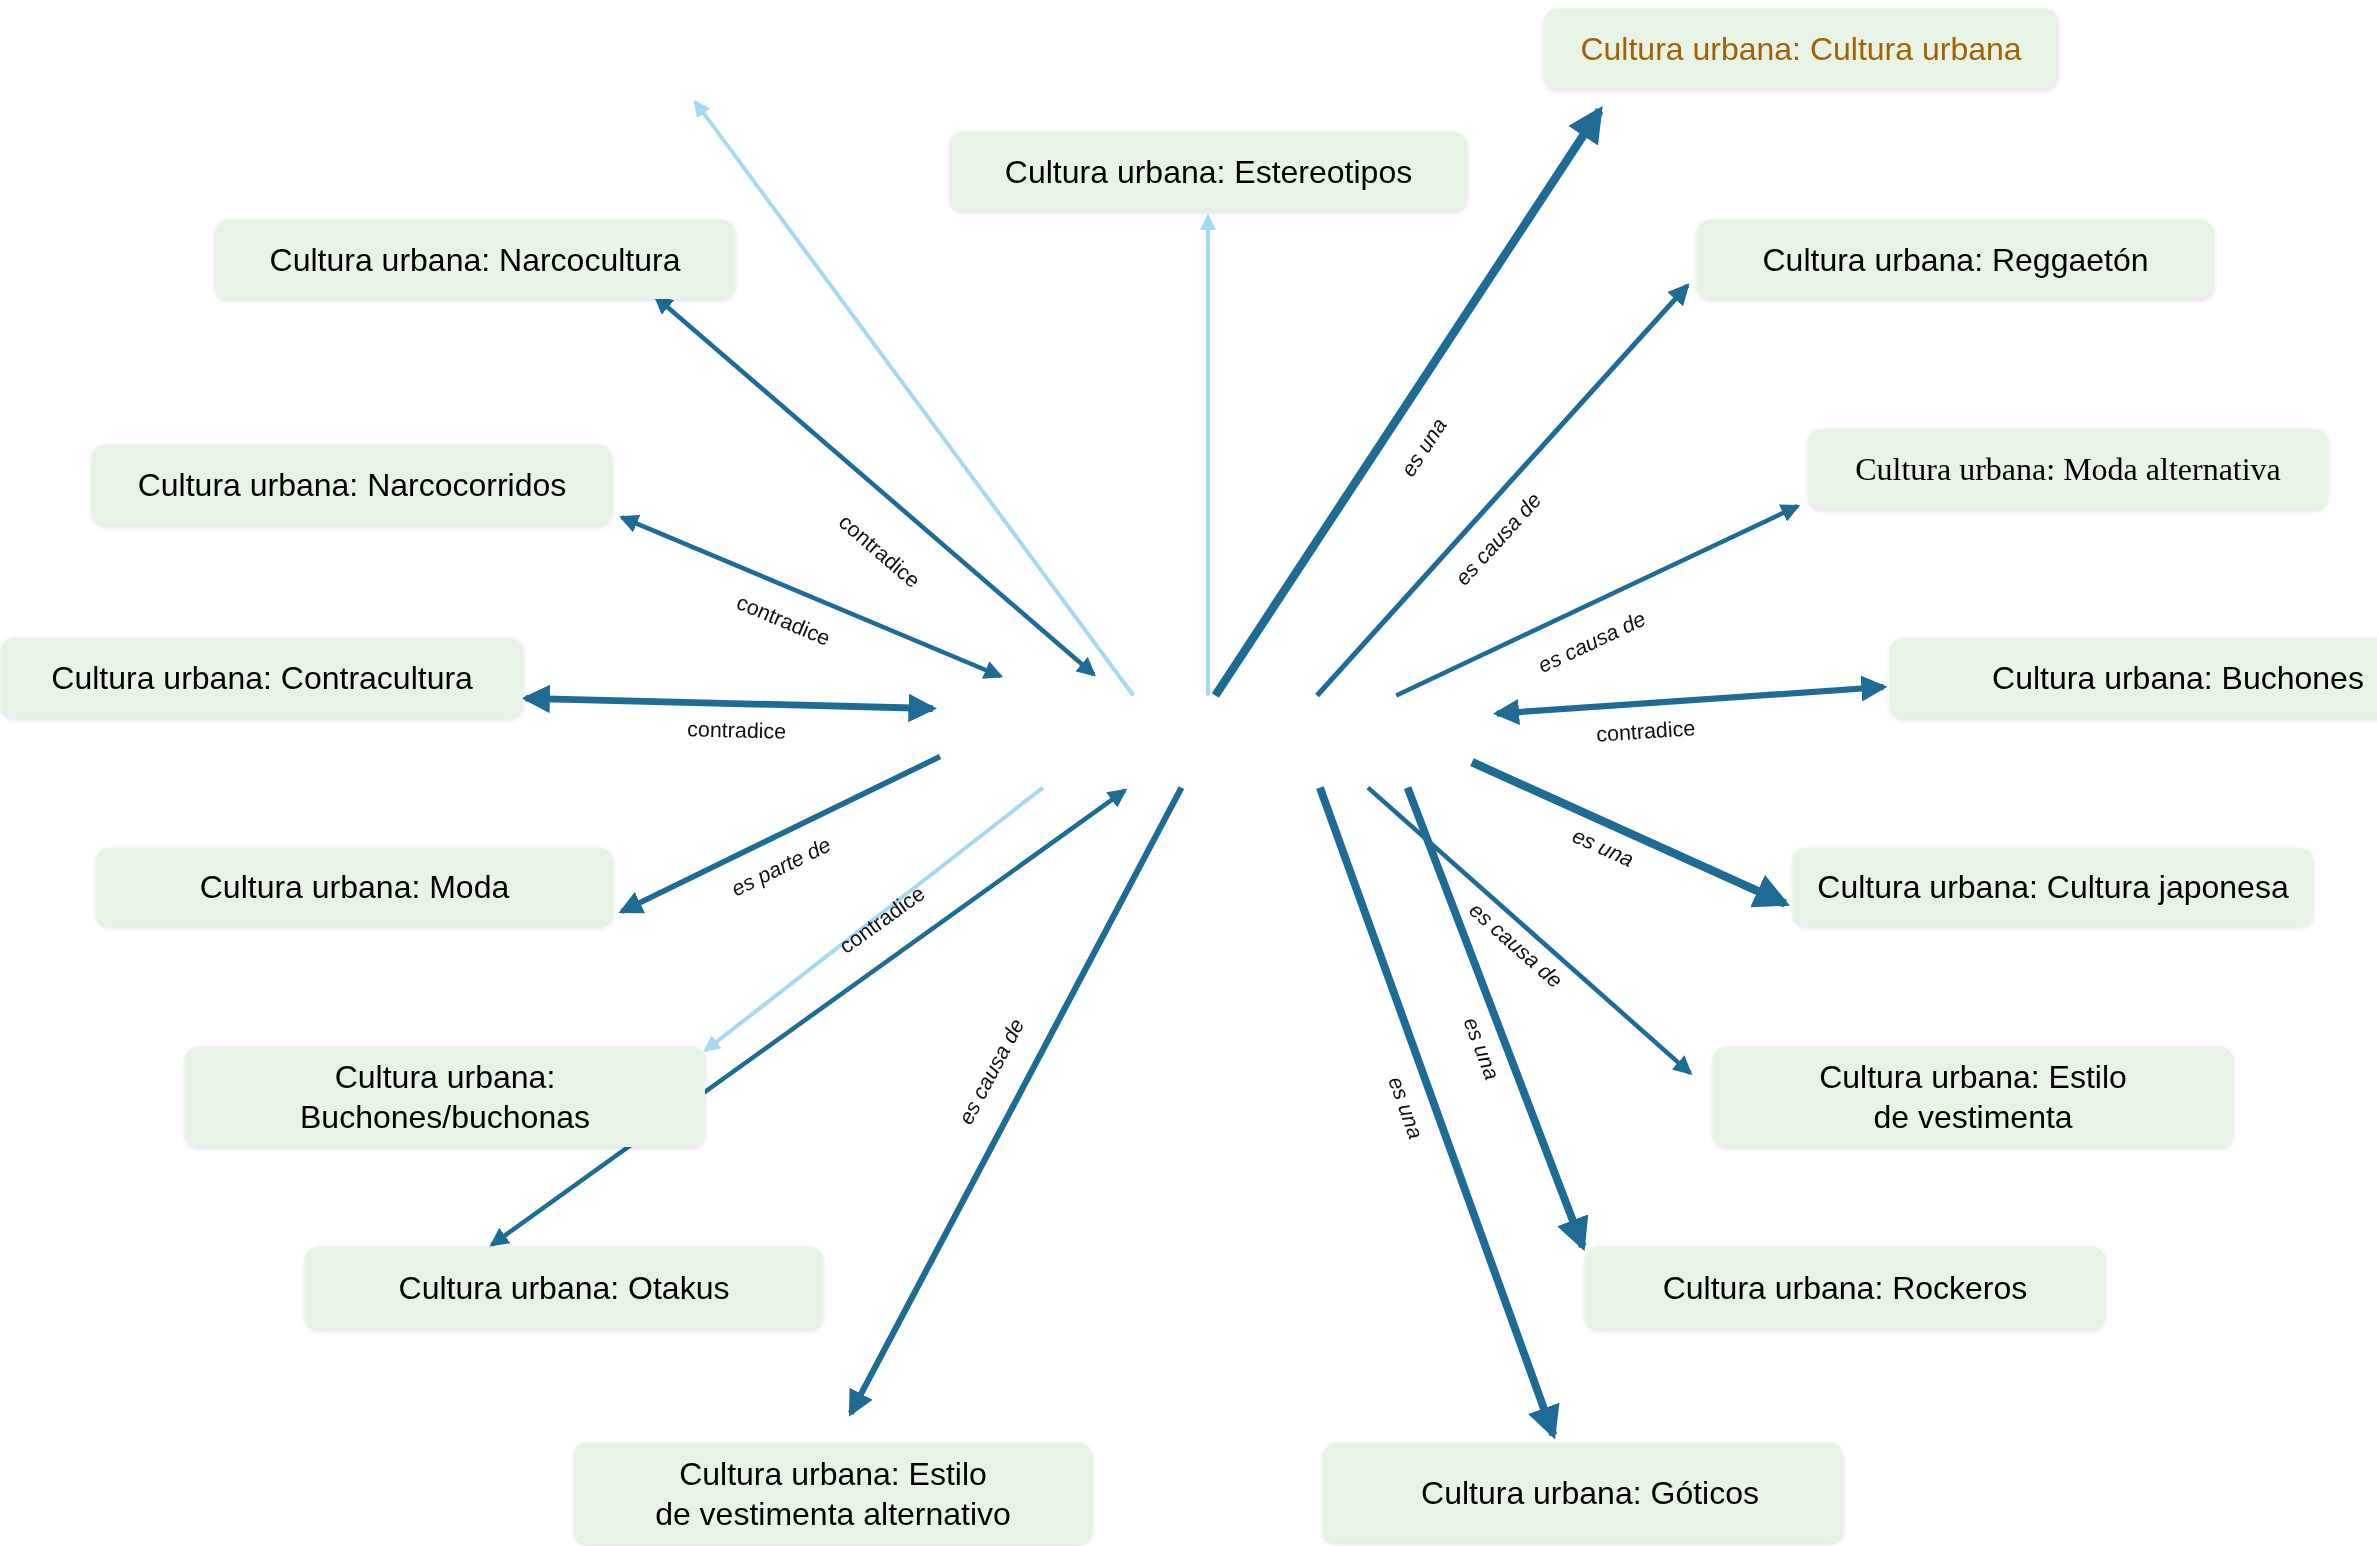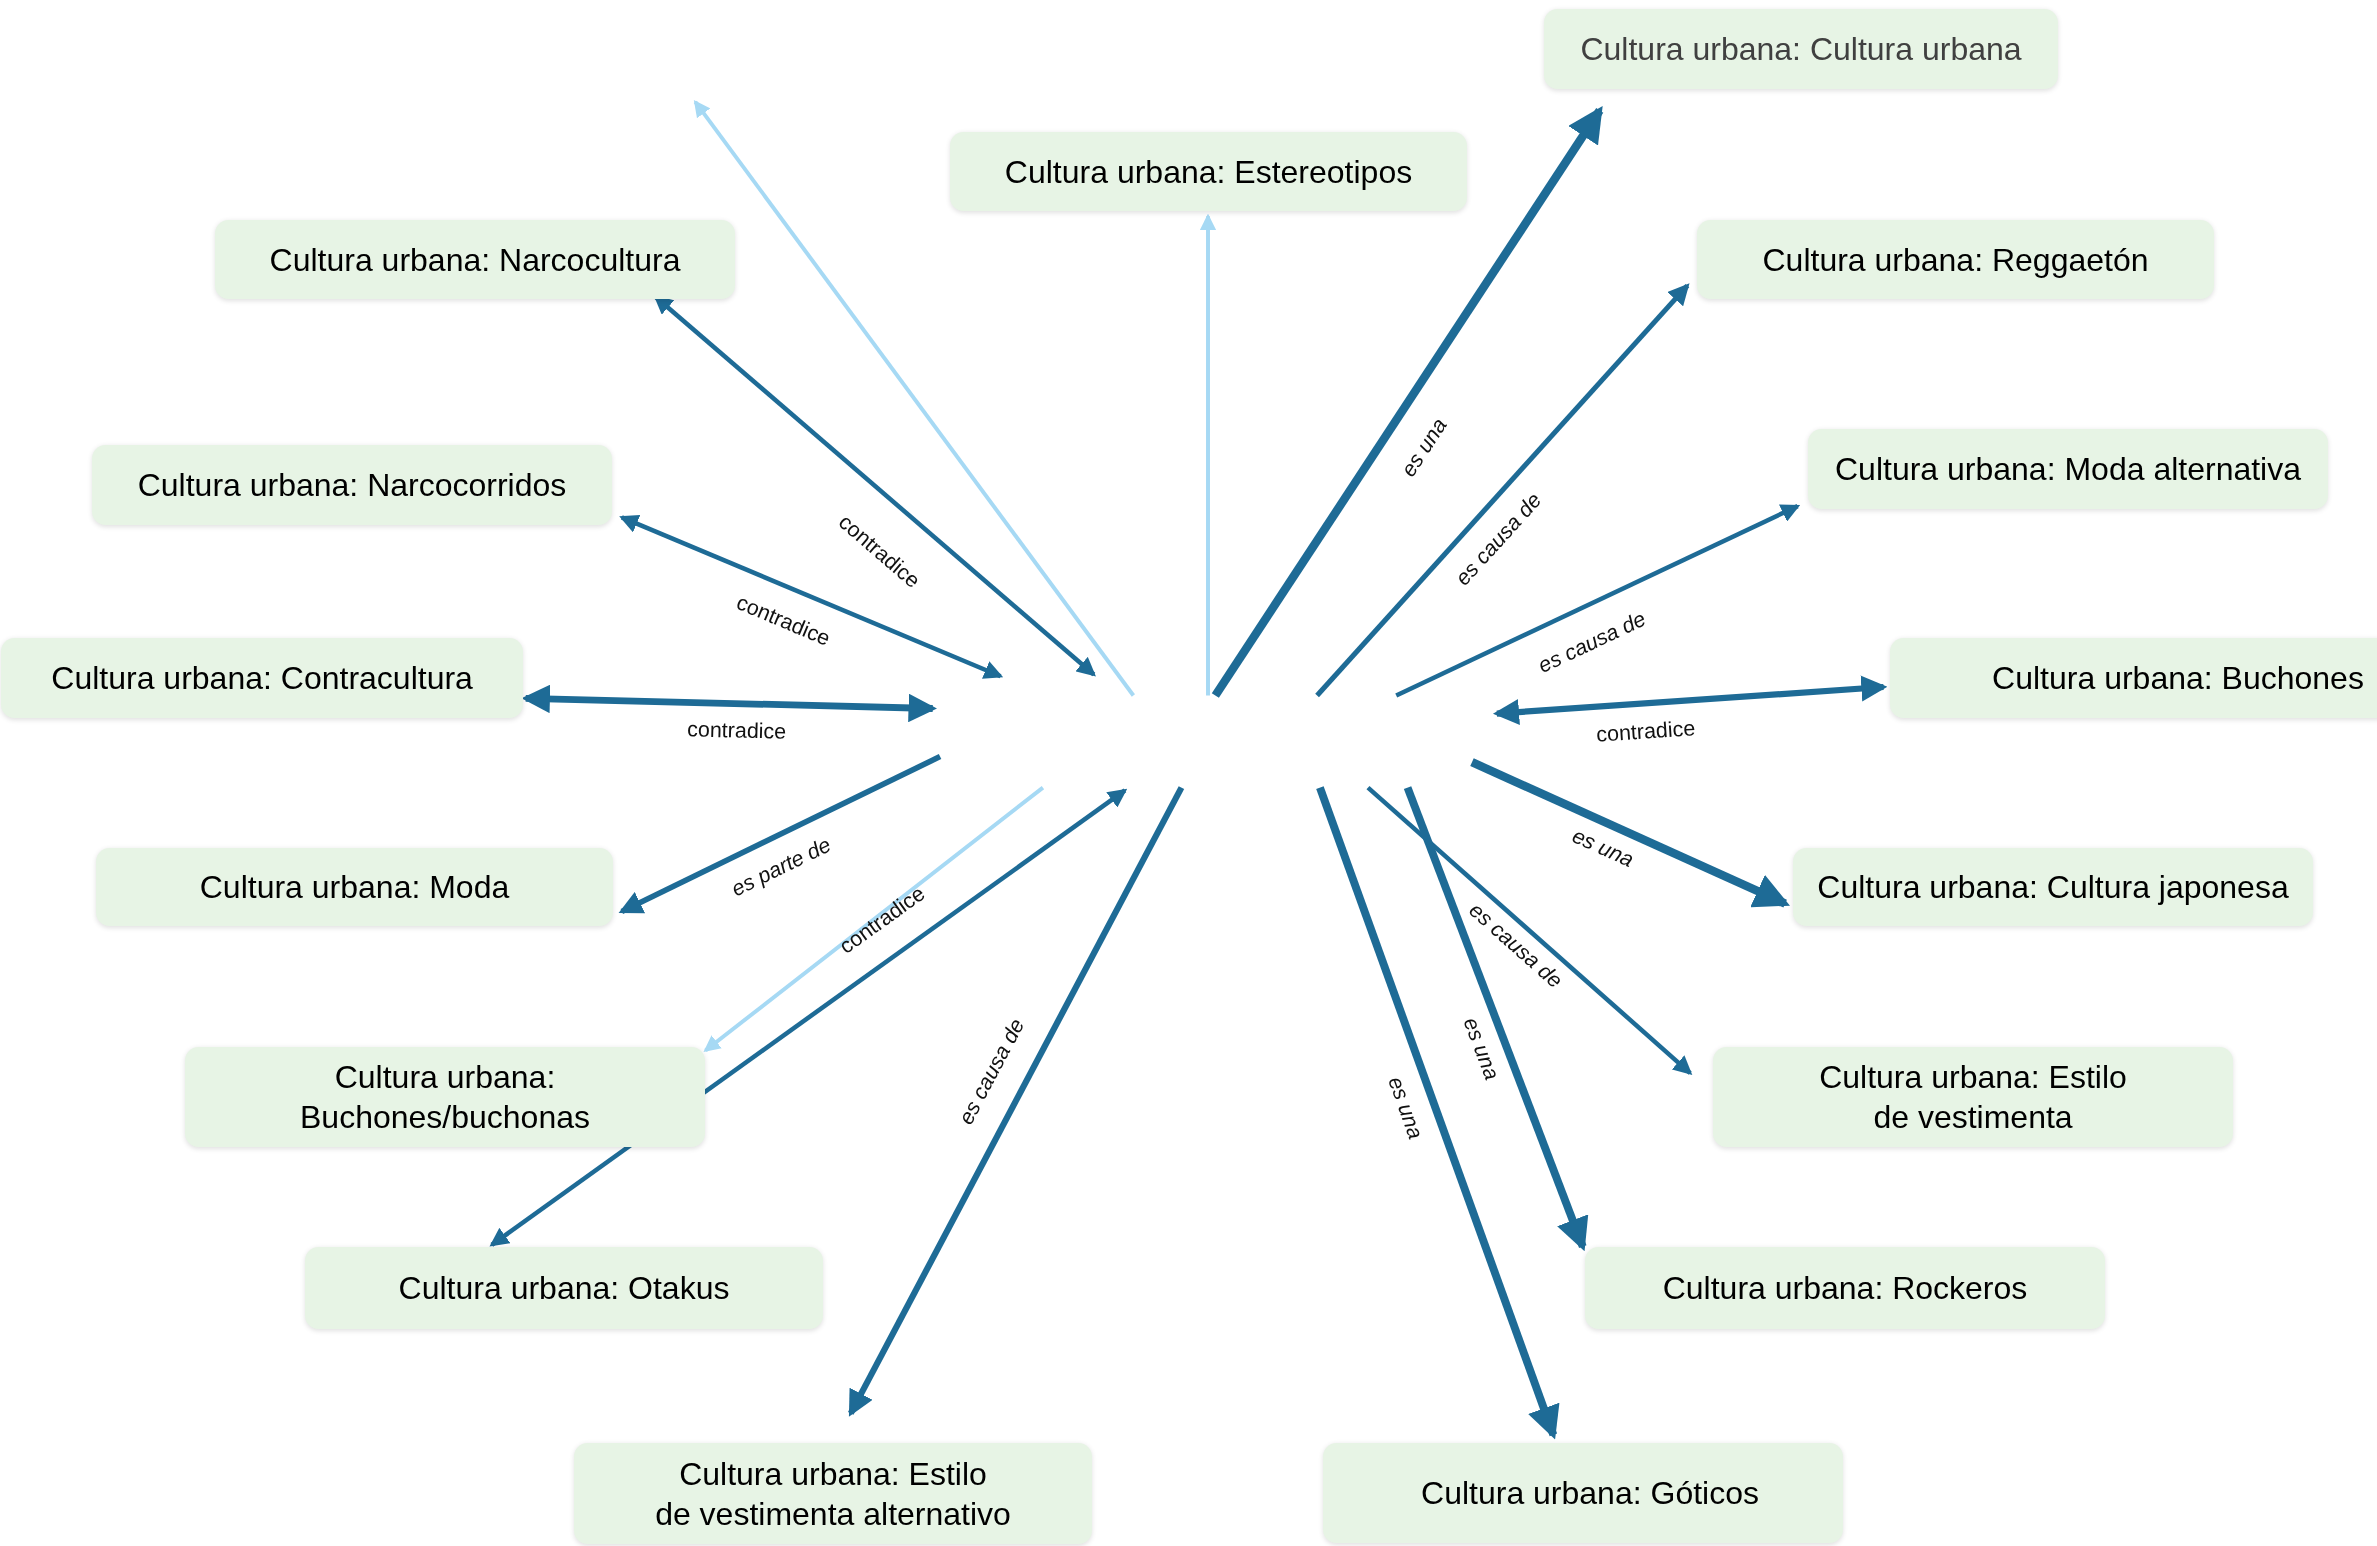--- a/index.html
+++ b/index.html
@@ -80,32 +80,32 @@
       <text class="edge-label" text-anchor="middle" dominant-baseline="middle" transform="translate(2618.4595452719627,1855.6499272976496) rotate(69.1)" font-style="italic" fill="#111111">es una</text>
       <line x1="2090" y1="1393" x2="1505" y2="2500" stroke="#1e6b96" stroke-width="11" marker-end="url(#arrow-dark)"></line>
       <text class="edge-label" text-anchor="middle" dominant-baseline="middle" transform="translate(1756.151758322973,1896.3263763495386) rotate(-62.1)" font-style="italic" fill="#111111">es causa de</text>
       <line x1="2335" y1="1393" x2="2748" y2="2538" stroke="#1e6b96" stroke-width="14" marker-end="url(#arrow-dark)"></line>
       <text class="edge-label" text-anchor="middle" dominant-baseline="middle" transform="translate(2484.324755910339,1960.2436644620348) rotate(70.2)" font-style="italic" fill="#111111">es una</text>
     </svg>
     <div class="node" style="left: 950px; top: 132px; width: 517px; height: 79px; background: rgb(231, 244, 229);">
       <span style="color: rgb(0, 0, 0);">Cultura urbana: Estereotipos</span>
     </div>
     <div class="node" style="left: 1544px; top: 9px; width: 514px; height: 80px; background: rgb(231, 244, 229);">
-      <span style="color: #404040;">Cultura urbana: Cultura urbana</span>
+      <span style="color: #a16207;">Cultura urbana: Cultura urbana</span>
     </div>
     <div class="node" style="left: 215px; top: 220px; width: 520px; height: 79px; background: rgb(231, 244, 229);">
       <span style="color: rgb(0, 0, 0);">Cultura urbana: Narcocultura</span>
     </div>
     <div class="node" style="left: 1697px; top: 220px; width: 517px; height: 79px; background: rgb(231, 244, 229);">
       <span style="color: rgb(0, 0, 0);">Cultura urbana: Reggaetón</span>
     </div>
     <div class="node" style="left: 92px; top: 429px; width: 520px; height: 80px; background: rgb(231, 244, 229); margin-top: 16px;">
       <span style="color: rgb(0, 0, 0);">Cultura urbana: Narcocorridos</span>
     </div>
-    <div class="node" style="left: 1808px; top: 429px; width: 520px; height: 80px; background: rgb(231, 244, 229);">
+    <div class="node" style="left: 1808px; top: 429px; width: 520px; height: 80px; background: rgb(231, 244, 229); font-family: Liberation Serif, serif;">
       <span style="color: rgb(0, 0, 0);">Cultura urbana: Moda alternativa</span>
     </div>
     <div class="node" style="left: 1.1px; top: 638px; width: 522px; height: 80px; background: rgb(231, 244, 229);">
       <span style="color: rgb(0, 0, 0);">Cultura urbana: Contracultura</span>
     </div>
     <div class="node" style="left: 1890px; top: 638px; width: 576px; height: 80px; background: rgb(231, 244, 229);">
       <span style="color: rgb(0, 0, 0);">Cultura urbana: Buchones</span>
     </div>
     <div class="node" style="left: 96px; top: 848px; width: 517px; height: 78px; background: rgb(231, 244, 229);">
       <span style="color: rgb(0, 0, 0);">Cultura urbana: Moda</span>

